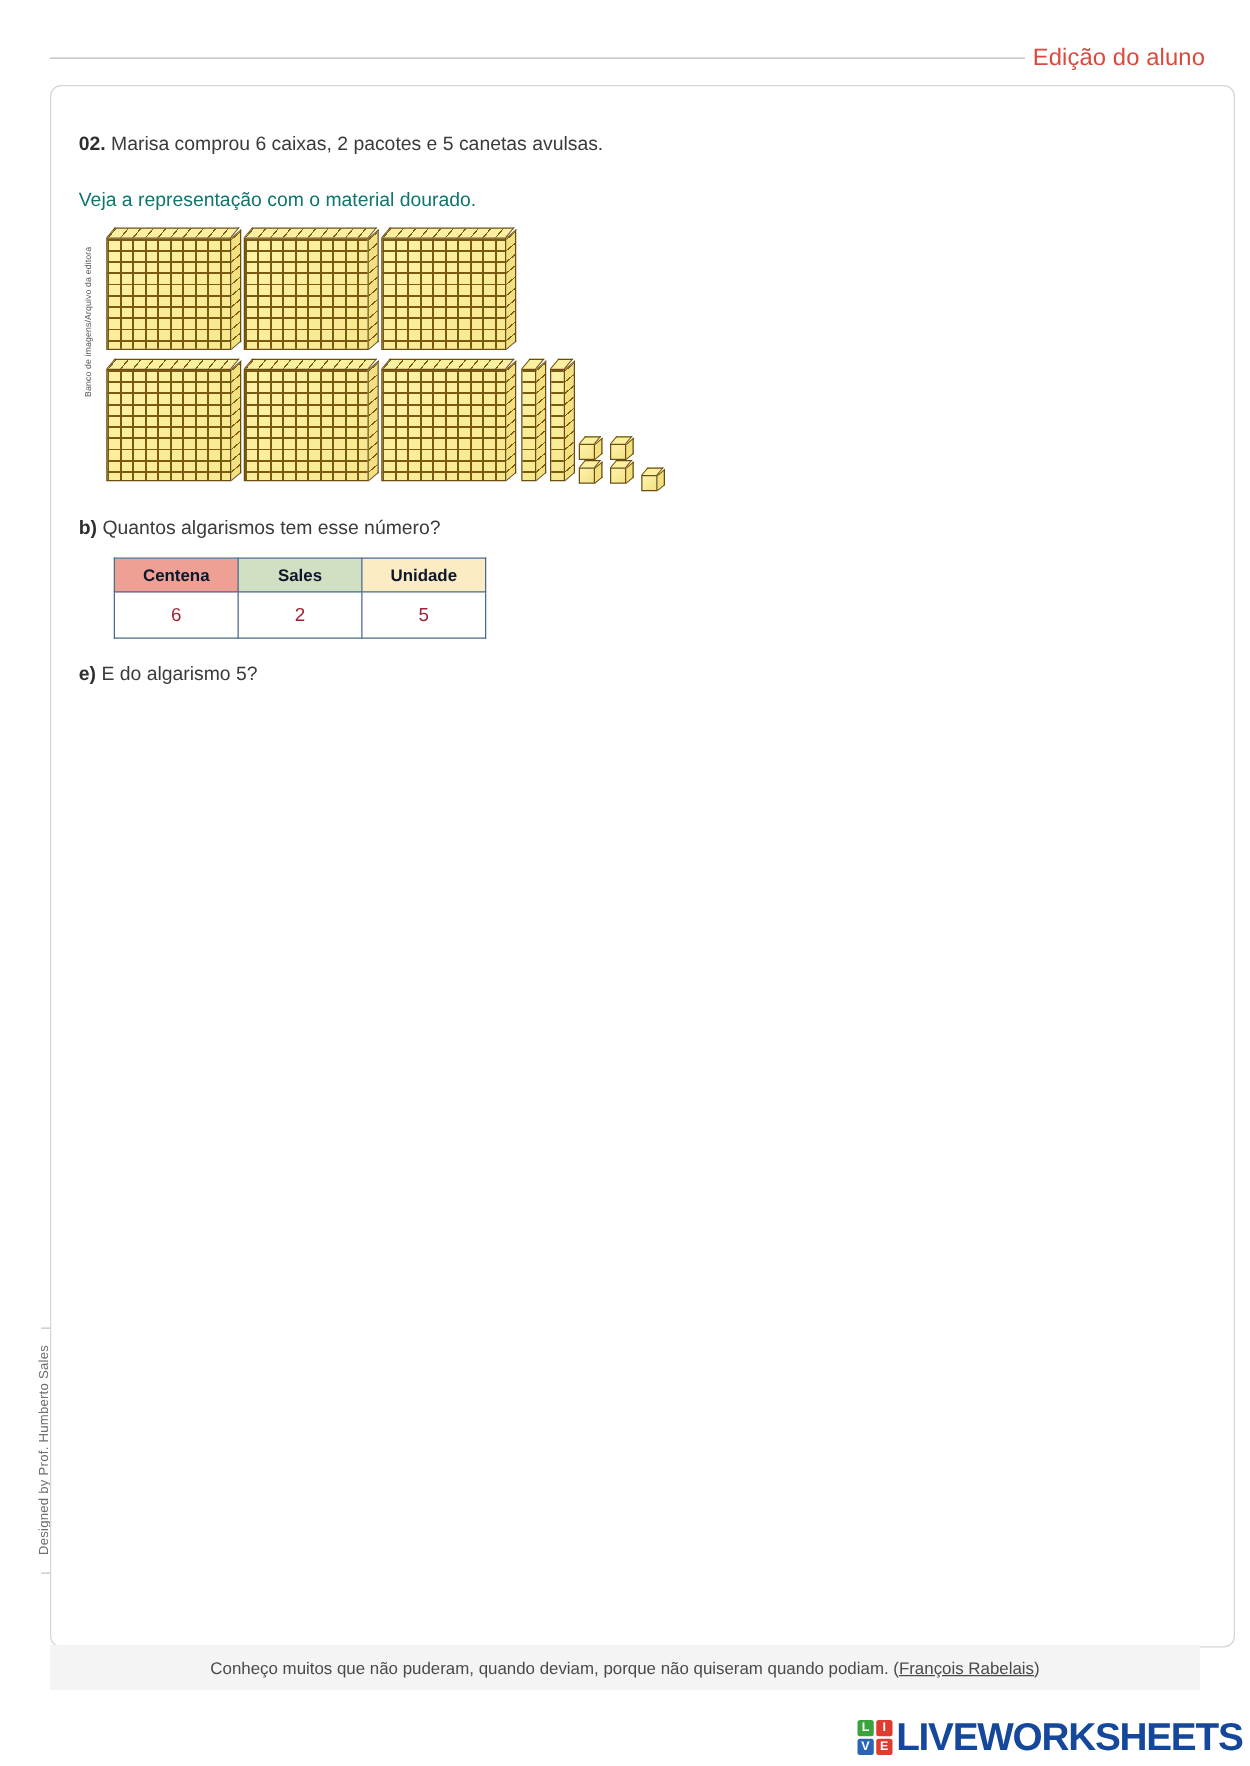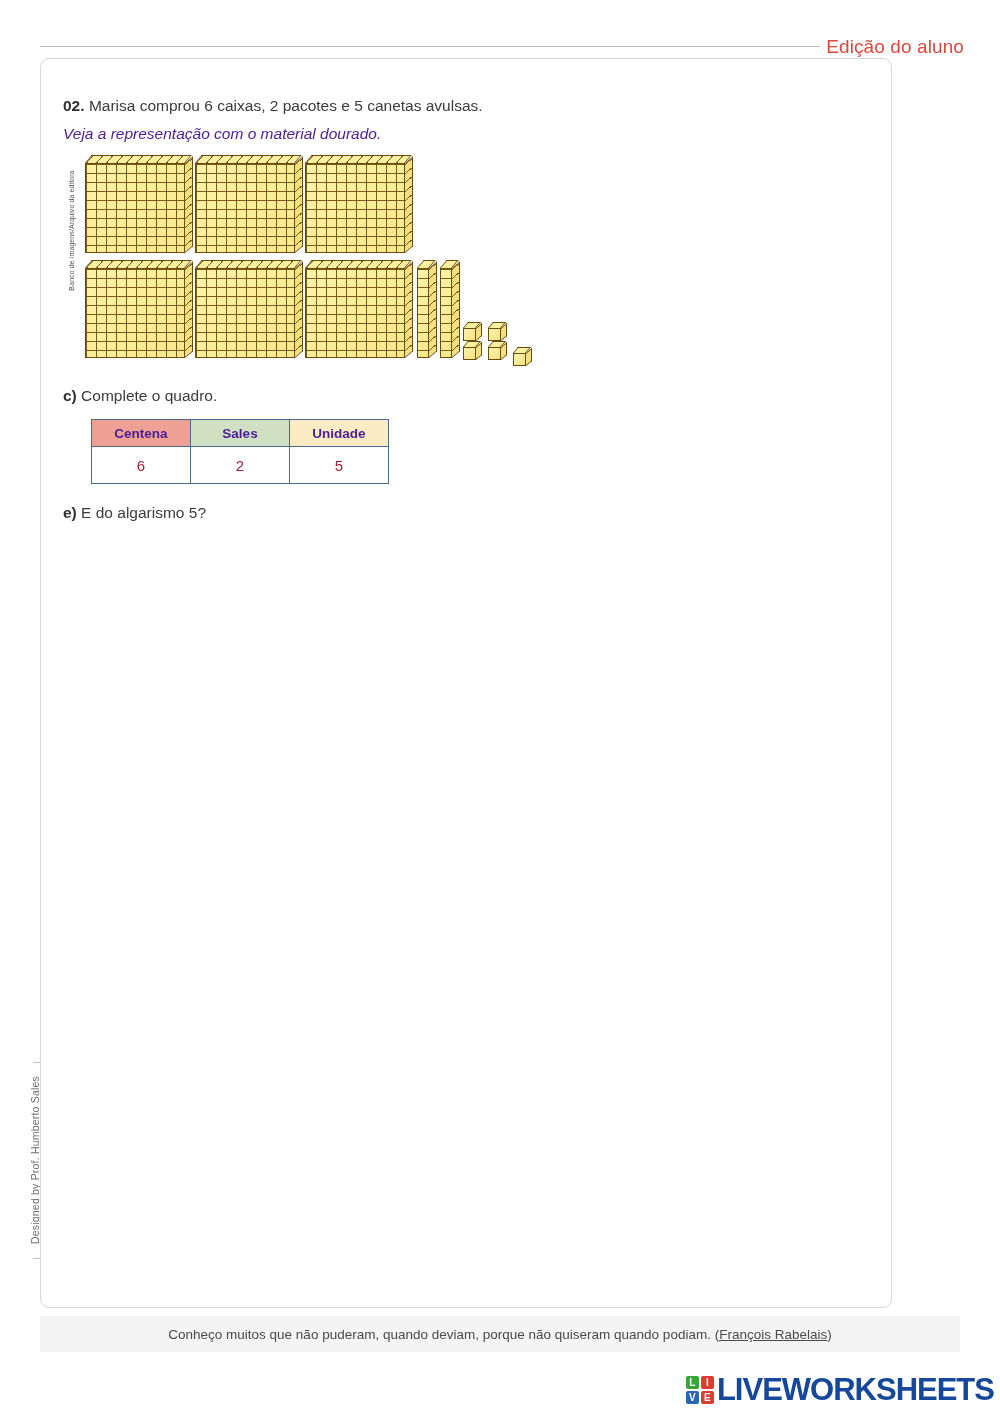--- a/index.html
+++ b/index.html
@@ -48,33 +48,33 @@
   }
   .credit-tick {
     position: absolute; left: 33px; width: 14px; height: 1px; background: #c2c2c2;
   }
   .credit-tick.t1 { top: 1062px; }
   .credit-tick.t2 { top: 1258px; }
 
   
   .page-card {
     position: absolute;
-    left: 40px; top: 58px;
-    width: 852px; height: 1250px;
+    left: 40px; top: 68px;
+    width: 948px; height: 1250px;
     border: 1px solid #d6d6d6;
     border-radius: 9px;
     background: #ffffff;
   }
 
   .content { position: absolute; left: 22px; top: 34px; width: 876px; }
 
   
   .q-head { font-size: 15.5px; line-height: 26px; color: #3b3b3b; }
   .q-head b { color: #2f2f2f; font-weight: bold; }
-  .q-sub { font-size: 15.5px; line-height: 26px; margin-top: 2px; color: #4c1d95; font-style: italic; }
+  .q-sub { font-size: 15.5px; line-height: 26px; margin-top: 19px; color: #0f766e; }
 
   .sub-q { font-size: 15.5px; line-height: 22px; color: #3b3b3b; margin-top: 18px; }
   .sub-q .lbl { font-weight: bold; color: #2f2f2f; }
 
   
   .figure-wrap {
     position: relative;
     margin-top: 8px;
     width: 470px; height: 212px;
   }
@@ -178,21 +178,21 @@
     margin-top: 12px; margin-left: 28px;
     border-collapse: collapse;
     width: 298px;
     table-layout: fixed;
   }
   .pv-table th, .pv-table td {
     border: 1.5px solid #4a6b8a;
     text-align: center;
     font-size: 13.5px;
   }
-  .pv-table th { height: 27px; color: #4c1d95; font-weight: bold; }
+  .pv-table th { height: 27px; color: #0f172a; font-weight: bold; }
   .pv-table td { height: 37px; color: #9d2235; font-size: 15px; background: #ffffff; }
   .pv-th-0 { background: #eda093; }
   .pv-th-1 { background: #cfe0c3; }
   .pv-th-2 { background: #fbecc4; }
 
   
   .footer-band {
     position: absolute;
     left: 40px; top: 1316px;
     width: 920px; height: 36px;
@@ -322,22 +322,22 @@
           </div>
         <div class="cube" style="left:428px;top:192px;">
             <div class="top-edge"></div>
             <div class="side-edge"></div>
             <div class="face"></div>
           </div>
       </div>
     </div>
 
     <div class="sub-q">
-      <span class="lbl">c)</span>
-      <span>Complete o quadro.</span>
+      <span class="lbl">b)</span>
+      <span>Quantos algarismos tem esse número?</span>
     </div>
 
     <table class="pv-table">
       <tbody>
           <tr>
         <th class="pv-th-0">Centena</th>
         <th class="pv-th-1">Sales</th>
         <th class="pv-th-2">Unidade</th>
       </tr>
       <tr>

